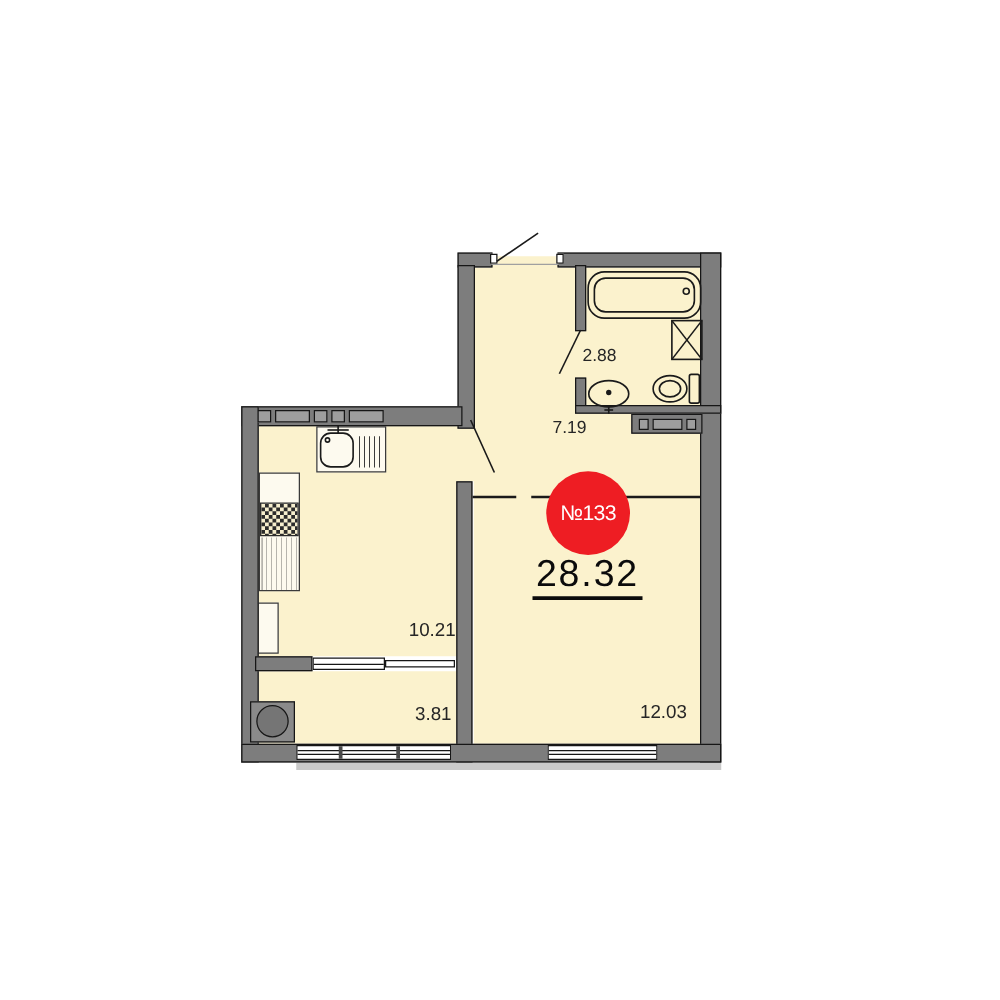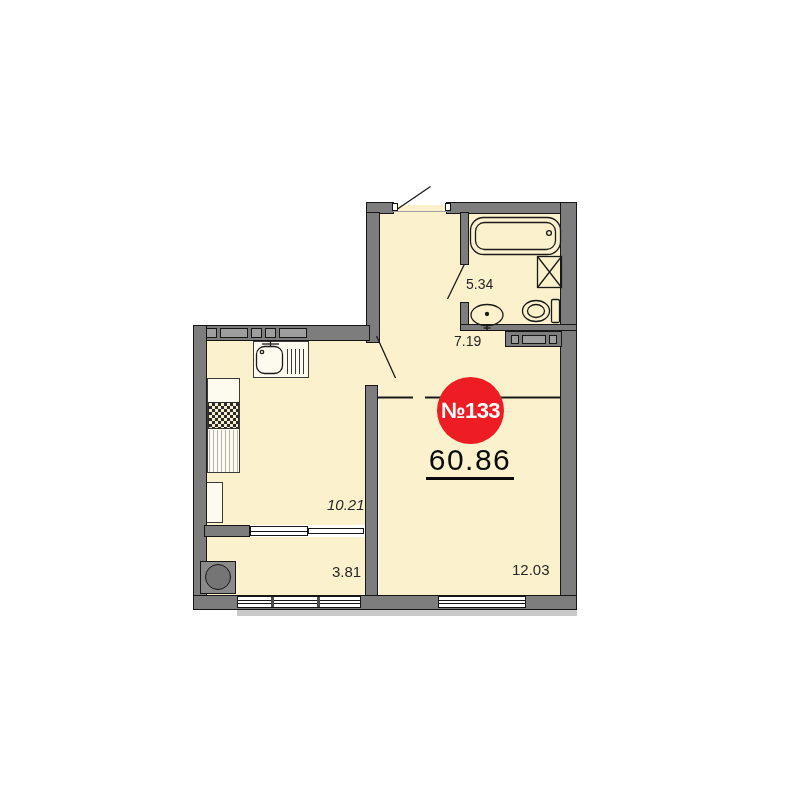--- a/index.html
+++ b/index.html
@@ -21,21 +21,21 @@
   .ventrow .blk{background:#9e9e9e;border:1px solid #161616;box-sizing:border-box;}
   .ventbox{background:#7d7d7d;border:1px solid #161616;display:flex;gap:3px;align-items:center;
            justify-content:center;z-index:4;}
   .ventbox .blk{background:#9e9e9e;border:1px solid #161616;height:9px;box-sizing:border-box;}
   .col-outer{background:#8a8a8a;border:1px solid #161616;z-index:4;}
   .col-circle{background:#757575;border:1px solid #161616;border-radius:50%;z-index:5;}
   .overlay{position:absolute;left:0;top:0;z-index:5;}
   .arealabel{color:#262626;z-index:6;white-space:nowrap;}
   .badge{background:#ee1d23;border-radius:50%;display:flex;align-items:center;justify-content:center;
          z-index:7;cursor:pointer;}
-  .badge span{color:#ffffff;font-weight:bold;font-size:22px;letter-spacing:-0.5px;text-align:center;}
+  .badge span{color:#ffffff;font-weight:normal;font-size:17px;letter-spacing:-0.5px;text-align:center;}
   .totalarea{z-index:7;text-align:center;}
   .totalarea span{font-size:30px;color:#0b0b0b;letter-spacing:1.5px;
                   border-bottom:3.5px solid #0b0b0b;padding:0 3px 1px 3px;}
   .shadow{background:#c9c9c9;z-index:0;}
 </style>
 </head>
 <body>
 
 <div class="canvas">
 
@@ -137,26 +137,26 @@
     </g>
     <g>
       <line x1="376.5" y1="336" x2="395.5" y2="378"></line>
     </g>
     <g stroke-width="2">
       <line x1="378" y1="397.5" x2="413" y2="397.5"></line>
       <line x1="425" y1="397.5" x2="560" y2="397.5"></line>
     </g>
   </svg>
 
-  <div class="abs arealabel" style="left:466px;top:276px;font-size:14px;">5.34</div>
-  <div class="abs arealabel" style="left:454px;top:333px;font-size:14px;">7.19</div>
-  <div class="abs arealabel" style="left:327px;top:496px;font-size:15px;font-style:italic;">10.21</div>
+  <div class="abs arealabel" style="left:466px;top:276px;font-size:14px;">2.88</div>
+  <div class="abs arealabel" style="left:442px;top:333px;font-size:14px;">7.19</div>
+  <div class="abs arealabel" style="left:327px;top:496px;font-size:15px;">10.21</div>
   <div class="abs arealabel" style="left:332px;top:563px;font-size:15px;">3.81</div>
   <div class="abs arealabel" style="left:512px;top:561px;font-size:15px;text-align:center;">12.03</div>
 
   <div class="abs badge" style="left:437px;top:377px;width:67px;height:67px;">
     <span>№133</span>
   </div>
   <div class="abs totalarea" style="left:415px;top:443px;width:110px;">
-    <span>60.86</span>
+    <span>28.32</span>
   </div>
 
 </div>
 
 </body></html>

